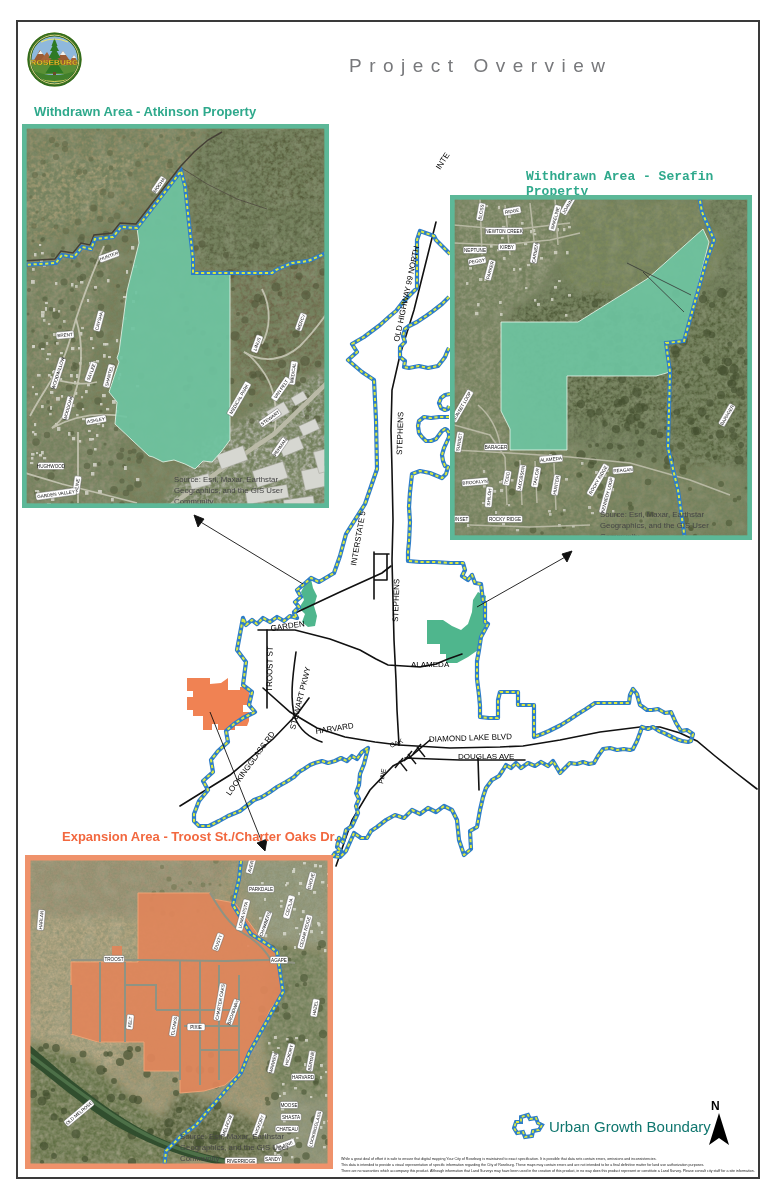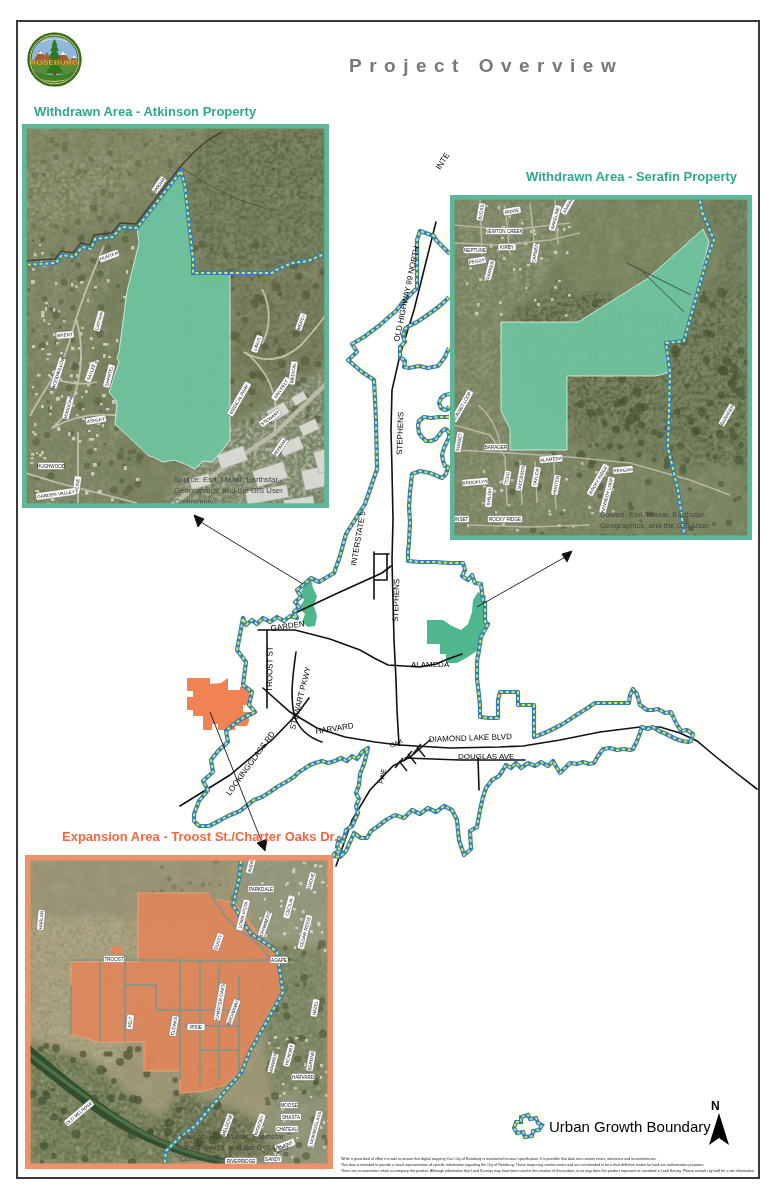--- a/index.html
+++ b/index.html
@@ -1,23 +1,23 @@
 <!DOCTYPE html>
 <html><head>
 <meta charset="utf-8">
 <style>
 html,body{margin:0;padding:0;background:#fff;}
 #page{position:relative;width:776px;height:1200px;font-family:"Liberation Sans",sans-serif;overflow:hidden;background:#fff;}
 #frame{position:absolute;left:16px;top:20px;width:744px;height:1159px;border:2px solid #3a3a3a;background:#fff;box-sizing:border-box;}
 .hdrtxt{position:absolute;left:89px;top:34px;font-size:13.5px;font-weight:bold;color:#111;line-height:17.5px;}
-#ptitle{position:absolute;left:349px;top:55px;font-size:19px;font-weight:bold;color:#77787b;letter-spacing:7.5px;}
+#ptitle{position:absolute;left:349px;top:55px;font-size:19px;font-weight:normal;color:#77787b;letter-spacing:7.5px;}
 .insettitle{position:absolute;font-size:13px;font-weight:bold;}
 .teal{color:#2fa98c;}
 .orange{color:#f2683f;}
-#legendtxt{position:absolute;left:549px;top:1118px;font-size:15px;color:#000000;}
+#legendtxt{position:absolute;left:549px;top:1118px;font-size:15px;color:#0f766e;}
 #ntxt{position:absolute;left:711px;top:1099px;font-size:12px;font-weight:bold;color:#000;}
 #disc{position:absolute;left:341px;top:1157px;width:416px;font-size:3.6px;color:#222;line-height:5.8px;}
 .inset{position:absolute;box-sizing:border-box;}
 </style>
 </head>
 <body>
 <div id="page">
 <div id="frame"></div>
 
 <svg id="logo" style="position:absolute;left:27px;top:32px;" width="55" height="55" viewBox="0 0 55 55">
@@ -137,21 +137,21 @@
 <text x="411" y="667">ALAMEDA</text>
 <text x="429" y="742" transform="rotate(-2 429,742)">DIAMOND LAKE BLVD</text>
 <text x="458" y="759">DOUGLAS AVE</text>
 <text x="230" y="796" transform="rotate(-54 230,796)">LOOKINGGLASS RD</text>
 <text x="391" y="748" font-size="6.5" transform="rotate(-24 391,748)">OAK</text>
 <text x="383" y="784" font-size="6.5" transform="rotate(-78 383,784)">PINE</text>
 </g>
 </svg>
 
 <div class="insettitle teal" style="left:34px;top:104px;">Withdrawn Area - Atkinson Property</div>
-<div class="insettitle teal" style="left:526px;top:169px;">Withdrawn Area - Serafin Property</div>
+<div class="insettitle teal" style="left:526px;top:169px;font-family:Liberation Mono, monospace;">Withdrawn Area - Serafin Property</div>
 <div class="insettitle orange" style="left:26px;top:829px;padding-left:36px;">Expansion Area - Troost St./Charter Oaks Dr.</div>
 
 <svg id="atkinson" class="inset" style="left:22px;top:124px;" width="307" height="384" viewBox="0 0 307 384">
 <rect x="0" y="0" width="307" height="384" fill="#5cb898"></rect>
 <g clip-path="url(#atkclip)">
 <rect x="4.5" y="4.5" width="298" height="375" fill="#7e8157"></rect>
 
 <path d="M4,4 L200,4 L160,55 L100,90 L40,115 L4,125 Z" fill="#9d9569" filter="url(#soft)"></path>
 <path d="M4,40 L120,30 L70,90 L4,110 Z" fill="#ada477" filter="url(#soft)"></path>
 

